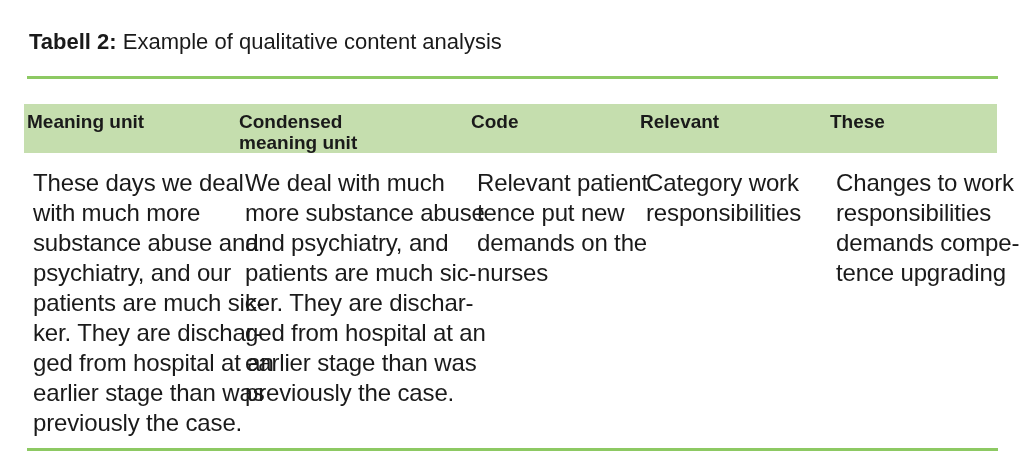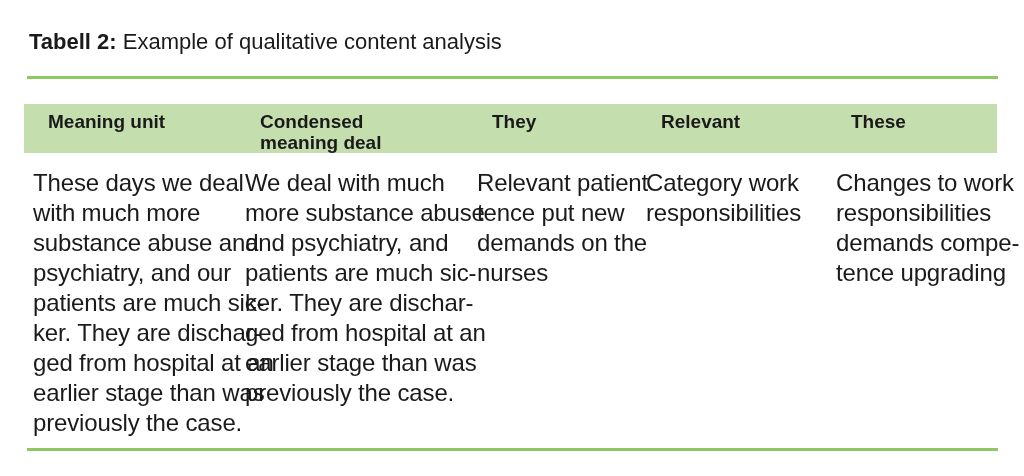--- a/index.html
+++ b/index.html
@@ -49,21 +49,21 @@
   col.c2 { width: 232px; }
   col.c3 { width: 169px; }
   col.c4 { width: 190px; }
   col.c5 { width: 170px; }
   th {
     background: #c5deae;
     height: 48px;
     box-sizing: border-box;
     vertical-align: top;
     text-align: left;
-    padding: 7px 6px 0 24px;
+    padding: 7px 6px 0 3px;
     font-size: 19px;
     font-weight: bold;
     line-height: 21px;
     white-space: pre;
     color: #1a1a1a;
   }
   td {
     vertical-align: top;
     box-sizing: border-box;
     padding: 15px 4px 0 9px;
@@ -89,22 +89,22 @@
       <col class="c1">
         <col class="c2">
         <col class="c3">
         <col class="c4">
         <col class="c5">
     </colgroup>
     <thead>
       <tr>
         <th>Meaning unit</th>
         <th>Condensed
-meaning deal</th>
-        <th>They</th>
+meaning unit</th>
+        <th>Code</th>
         <th>Relevant</th>
         <th>These</th>
       </tr>
     </thead>
     <tbody>
       <tr>
         <td>These days we deal
 with much more
 substance abuse and
 psychiatry, and our

